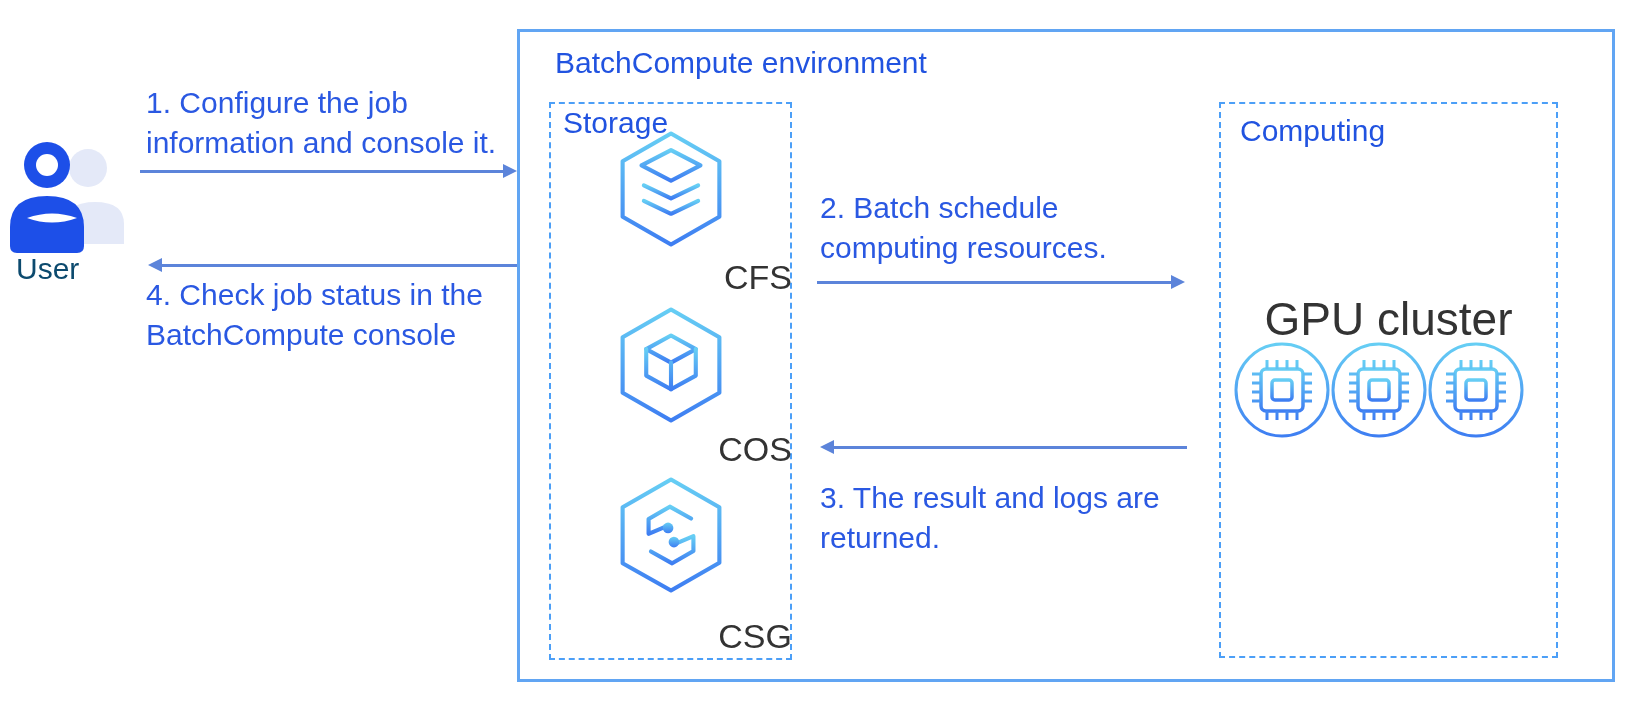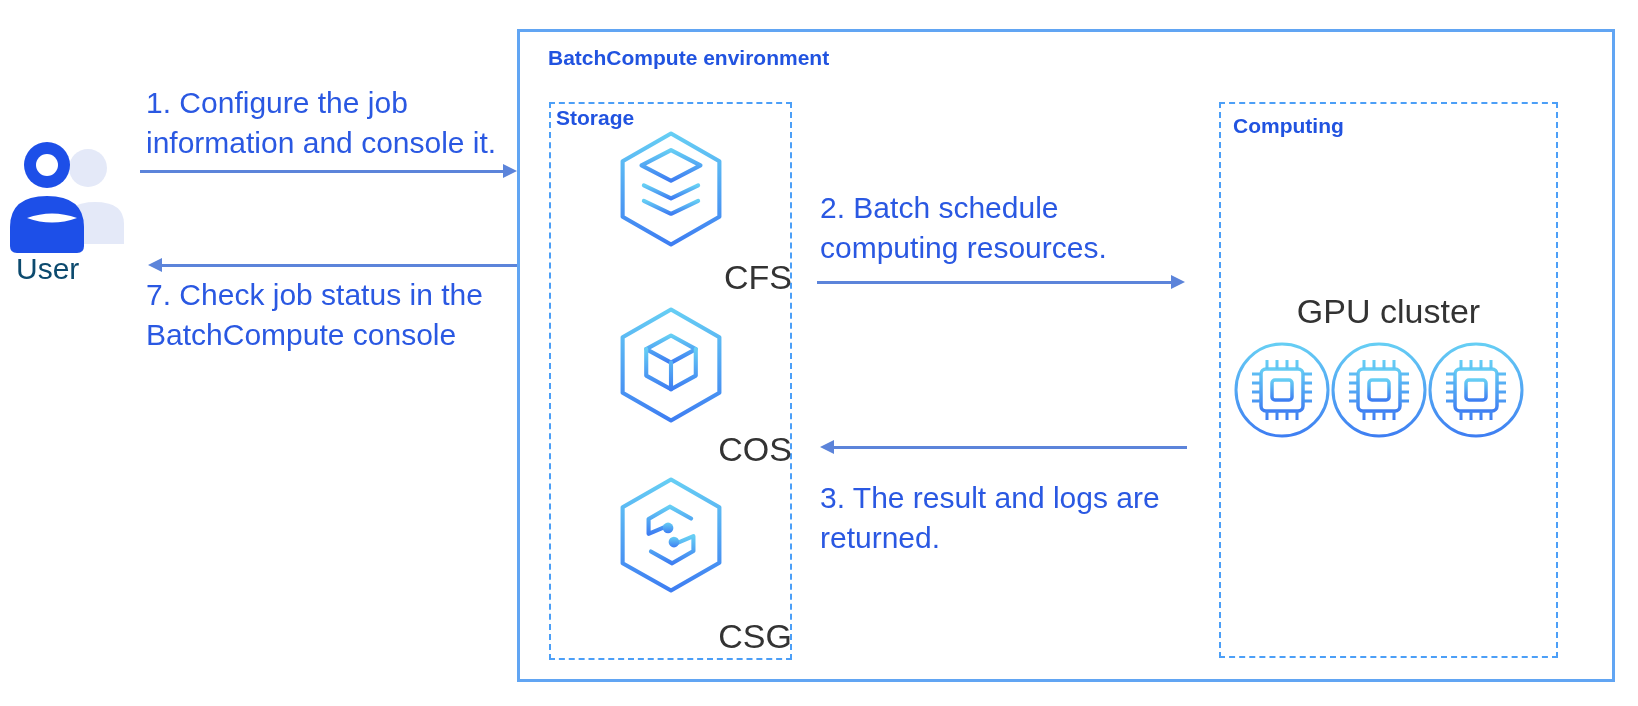--- a/index.html
+++ b/index.html
@@ -1,38 +1,38 @@
 <!DOCTYPE html>
 <html><head>
 <meta charset="utf-8">
 <style>
   html,body{margin:0;padding:0;background:#fff;}
   body{font-family:"Liberation Sans", sans-serif;}
   .canvas{position:relative;width:1638px;height:706px;background:#fff;overflow:hidden;}
 
   .ann{position:absolute;font-size:30px;line-height:40px;color:#2a58e2;white-space:nowrap;}
-  .zone-title{position:absolute;font-size:21px;font-weight:700;color:#2153e0;white-space:nowrap;}
+  .zone-title{position:absolute;font-size:30px;font-weight:400;color:#2153e0;white-space:nowrap;margin-left:7px;}
 
   .outer-box{position:absolute;left:517px;top:29px;width:1098px;height:653px;
              border:3px solid #61a5f3;box-sizing:border-box;background:#fff;}
   .dashed-box{position:absolute;border:2px dashed #4c9ff7;box-sizing:border-box;background:#fff;}
   .storage-box{left:549px;top:102px;width:243px;height:558px;}
   .computing-box{left:1219px;top:102px;width:339px;height:556px;}
 
   .arrow-line{position:absolute;height:3px;background:#5c84da;}
   .arrow-head{position:absolute;width:0;height:0;border-top:7px solid transparent;border-bottom:7px solid transparent;}
   .arrow-head.right{border-left:14px solid #5c84da;}
   .arrow-head.left{border-right:14px solid #5c84da;}
 
   .service-label{position:absolute;left:549px;width:243px;text-align:right;
                  font-size:34px;font-weight:500;color:#333;}
   .icon-wrap{position:absolute;}
 
   .cluster-label{position:absolute;left:1219px;width:339px;text-align:center;
-                 font-size:34px;font-weight:500;color:#333;white-space:nowrap;}
+                 font-size:46px;font-weight:500;color:#333;white-space:nowrap;}
 
   .user-label{position:absolute;left:16px;top:252px;font-size:30px;font-weight:500;color:#0c4a6e;}
 
   svg{display:block;}
 </style>
 </head>
 <body>
 
 <div class="canvas">
 
@@ -69,21 +69,21 @@
   <div class="ann" style="left:146px;top:83px;">
     <div>1. Configure the job</div>
     <div>information and console it.</div>
   </div>
   <div class="arrow-line" style="left:140px;top:170px;width:364px;"></div>
   <div class="arrow-head right" style="left:503px;top:164px;"></div>
 
   <div class="arrow-head left" style="left:148px;top:258px;"></div>
   <div class="arrow-line" style="left:161px;top:264px;width:356px;"></div>
   <div class="ann" style="left:146px;top:275px;">
-    <div>7. Check job status in the</div>
+    <div>4. Check job status in the</div>
     <div>BatchCompute console</div>
   </div>
 
   <div class="outer-box"></div>
   <div class="zone-title" style="left:548px;top:46px;">BatchCompute environment</div>
 
   <div class="dashed-box storage-box"></div>
   <div class="zone-title" style="left:556px;top:106px;">Storage</div>
 
   <div class="icon-wrap" style="left:612px;top:130px;">

